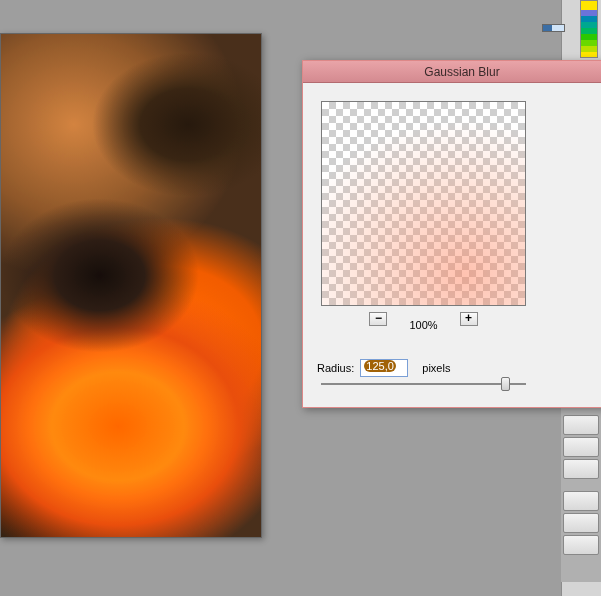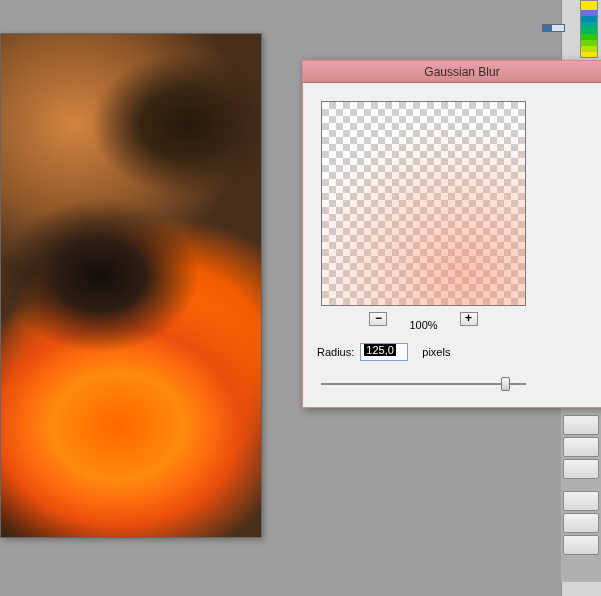--- a/index.html
+++ b/index.html
@@ -34,23 +34,23 @@
   background:
     radial-gradient(ellipse 260px 220px at 70% 85%, rgba(255,120,80,0.45) 0%, rgba(255,150,110,0.25) 40%, rgba(255,180,160,0.0) 70%),
     repeating-conic-gradient(#cfcfcf 0 25%, #ffffff 0 50%) 0 0 / 14px 14px;
 }
 
 .zoom-row { position: absolute; left: 18px; top: 226px; width: 205px; height: 20px; display: flex; align-items: center; justify-content: center; gap: 22px; }
 .zoom-btn { width: 18px; height: 14px; background: linear-gradient(#fcfcfc,#e0e0e0); border: 1px solid #888; display: flex; align-items: center; justify-content: center; font-weight: bold; line-height: 1; font-size: 12px; }
 .zoom-btn span { position: relative; top: -1px; }
 .zoom-label { font-size: 11px; margin-top: 12px; }
 
-.radius-row { position: absolute; left: 14px; top: 260px; display: flex; align-items: center; gap: 6px; }
+.radius-row { position: absolute; left: 14px; top: 276px; display: flex; align-items: center; gap: 6px; }
 .radius-input { width: 48px; height: 18px; border: 1px solid #7a9fd6; background: #fff; padding: 0 3px; font-size: 11px; }
-.radius-input span { background: #000000; color: #fff; padding: 0 2px; }
+.radius-input span { background: #a16207; color: #fff; padding: 0 2px; border-radius: 6px; }
 .unit-label { margin-left: 8px; }
 
 .slider { position: absolute; left: 18px; top: 294px; width: 205px; height: 14px; }
 .slider-track { position: absolute; top: 6px; left: 0; width: 100%; height: 2px; background: #8a8a8a; }
 .slider-thumb { position: absolute; top: 0; width: 9px; height: 14px; background: linear-gradient(#f4f4f4,#cfcfcf); border: 1px solid #777; border-radius: 2px; }
 </style>
 </head>
 <body>
 
 <div class="canvas-wrap">

